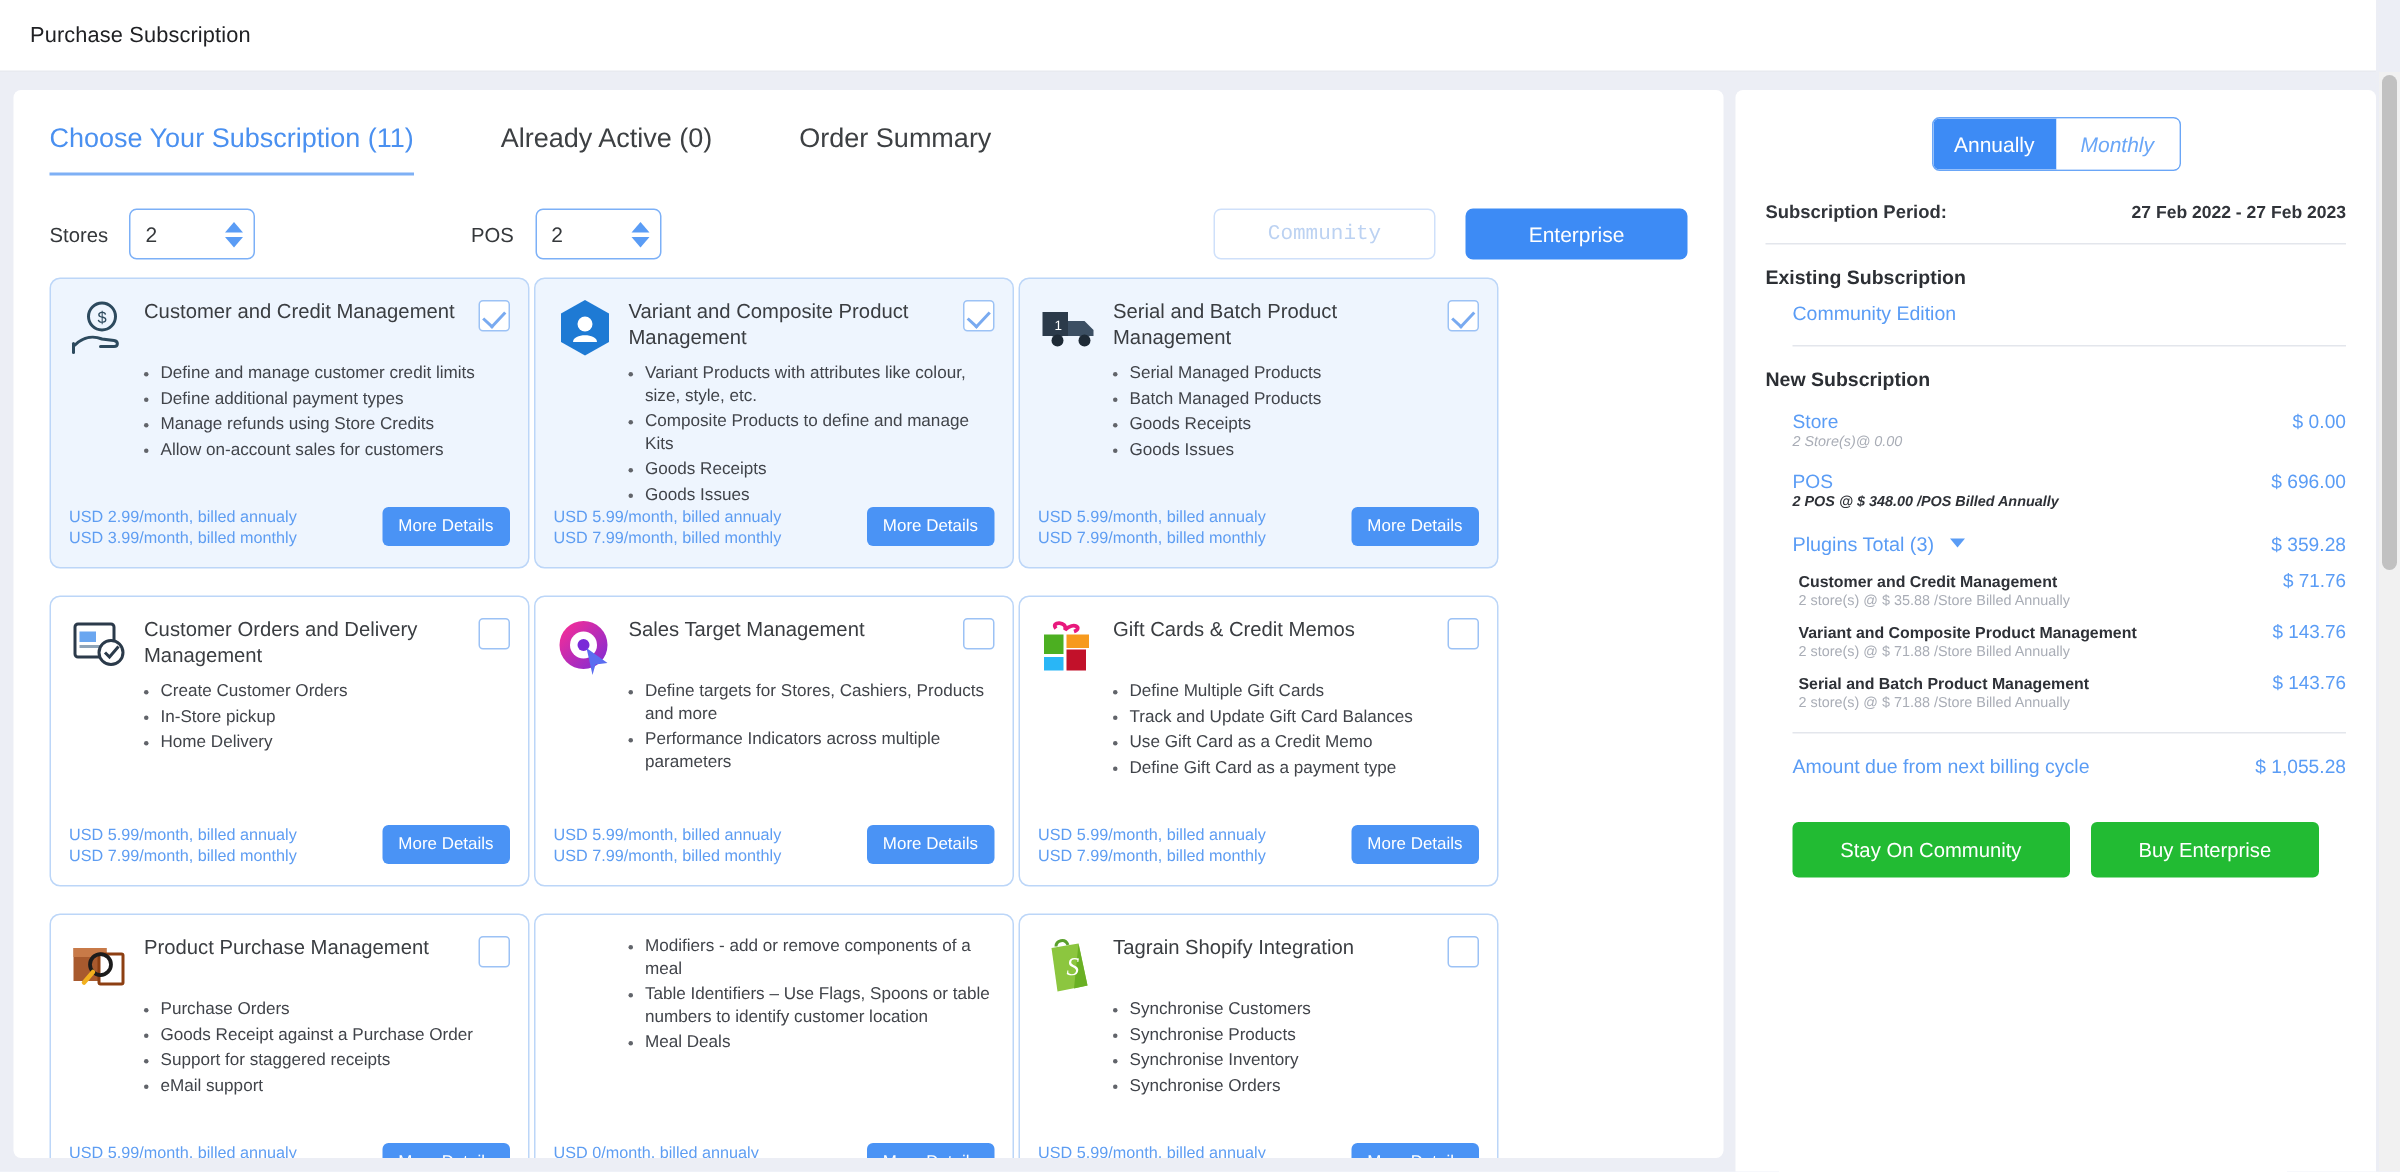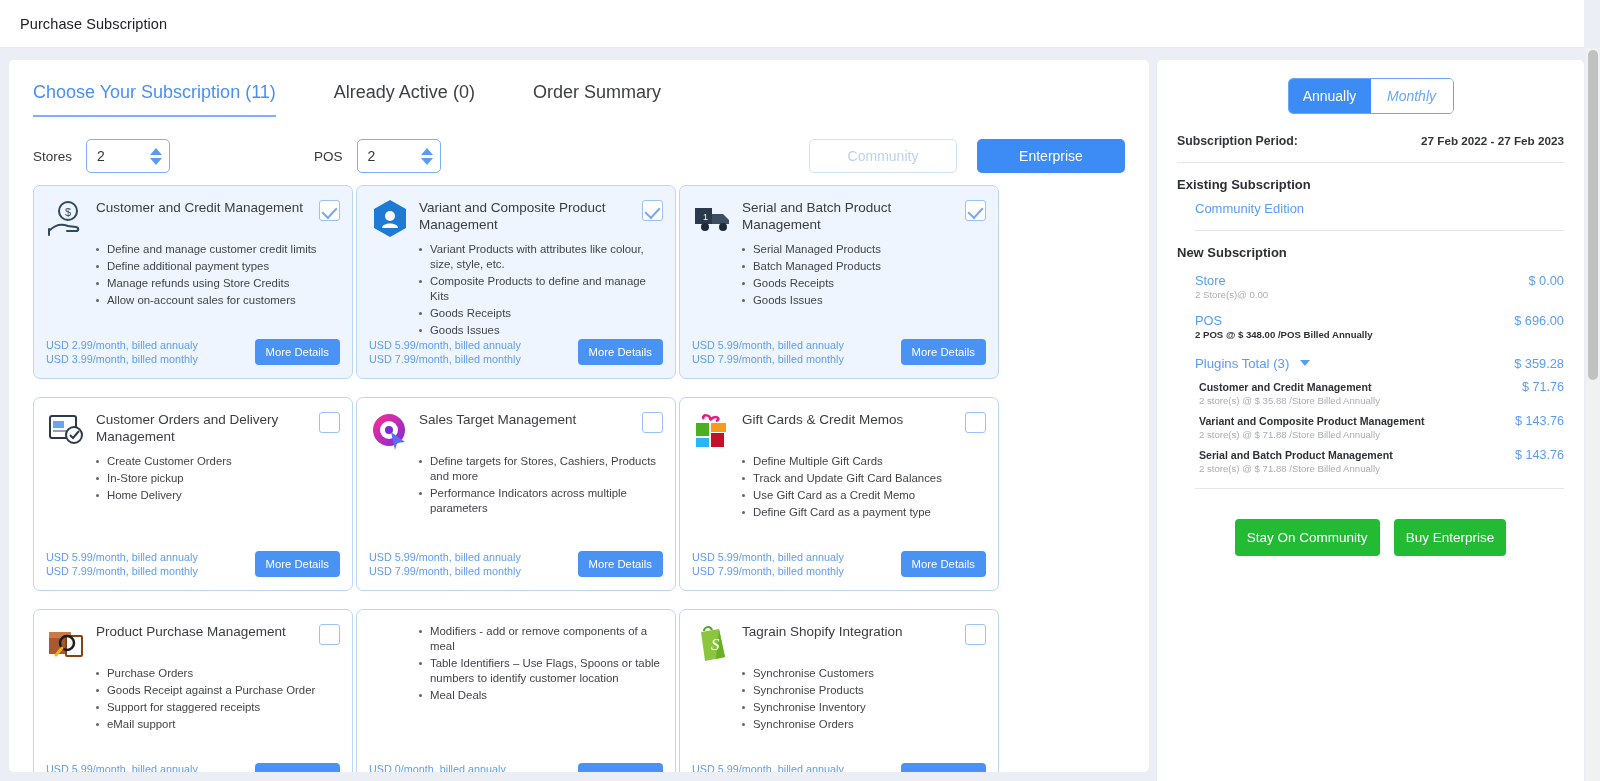--- a/index.html
+++ b/index.html
@@ -71,21 +71,21 @@
   }
   .spin .up { border-bottom: 7px solid #5a9cf5; }
   .spin .down { border-top: 7px solid #5a9cf5; }
 
   .gap-stores-pos { width: 144px; }
   .flex-spacer { flex: 1; }
 
   .btn-community {
     width: 148px; height: 34px; border-radius: 5px;
     border: 1px solid #cfe0fa; background: #fff;
-    color: #bcd2f2; font-size: 14px; font-family: Liberation Sans, sans-serif;
+    color: #bcd2f2; font-size: 14px; font-family: Liberation Mono, monospace;
     cursor: pointer;
   }
   .btn-enterprise {
     width: 148px; height: 34px; border-radius: 5px; margin-left: 20px;
     border: none; background: #3d8bf5; color: #fff;
     font-size: 14px; font-family: inherit; cursor: pointer;
   }
 
   
   .cards-scroll {
@@ -129,21 +129,21 @@
   .card-body li {
     font-size: 11.4px; color: #41444a; line-height: 1.32;
     margin-bottom: 2px; position: relative; padding-left: 11px;
   }
   .card-body li::before {
     content: ""; position: absolute; left: 0; top: 6px;
     width: 3px; height: 3px; background: #61646a; border-radius: 50%;
   }
   .card-foot {
     position: absolute; left: 12px; right: 12px; bottom: 11px;
-    display: flex; align-items: center; justify-content: space-between; margin-top: 11px;
+    display: flex; align-items: flex-start; justify-content: space-between; margin-top: 11px;
   }
   .price-lines { line-height: 1.35; }
   .price-lines div { font-size: 10.8px; color: #5e9df2; }
   .btn-more {
     background: #4a93f5; color: #fff; border: none; border-radius: 4px;
     font-size: 11.3px; font-family: inherit; padding: 7px 11px;
     cursor: pointer; white-space: nowrap;
   }
 
   
@@ -172,21 +172,21 @@
   .hr { height: 1px; background: #e3e6ec; margin: 14px 0 0 0; }
   .hr.indent { margin-left: 18px; }
 
   .sec-title { font-size: 13px; color: #2c2f34; font-weight: bold; margin-top: 14px; }
   .link-blue { font-size: 13px; color: #5a9cf5; margin: 9px 0 0 18px; cursor: pointer; }
 
   .line-item { margin-top: 13px; padding-left: 18px; }
   .li-main { display: flex; justify-content: space-between; align-items: baseline; }
   .li-name { font-size: 12.8px; color: #5a9cf5; }
   .li-amt { font-size: 12.8px; color: #5a9cf5; }
-  .li-sub { font-size: 9.6px; color: #a9adb6; margin-top: 1px; }
+  .li-sub { font-size: 9.6px; color: #a9adb6; margin-top: 1px; font-style: italic; }
   .li-sub.dark { color: #2e3137; font-weight: bold; }
 
   .plugin-hdr { margin-top: 14px; padding-left: 18px; }
   .plugin-hdr .li-name { font-size: 13.2px; }
   .caret {
     display: inline-block; width: 0; height: 0; margin-left: 6px;
     border-left: 5px solid transparent; border-right: 5px solid transparent;
     border-top: 6px solid #5a9cf5; vertical-align: 2px;
   }
   .plugin-row { margin-top: 8px; padding-left: 22px; }
@@ -194,21 +194,21 @@
   .plugin-row .p-amt { font-size: 12.6px; color: #5a9cf5; }
   .plugin-row .p-sub { font-size: 9.6px; color: #a9adb6; margin-top: 1px; }
 
   .amount-due { margin-top: 14px; padding-left: 18px; }
   .amount-due .ad-name { font-size: 13px; color: #5a9cf5; }
   .amount-due .ad-amt { font-size: 12.8px; color: #5a9cf5; }
 
   .actions { display: flex; justify-content: center; gap: 14px; margin-top: 30px; }
   .btn-green {
     background: #22bb33; color: #fff; border: none; border-radius: 4px;
-    font-size: 13.5px; font-family: inherit; padding: 11px 12px; cursor: pointer;
+    font-size: 13.5px; font-family: inherit; padding: 11px 32px; cursor: pointer;
     white-space: nowrap;
   }
 
   
   .vscroll-right {
     position: absolute; right: 0; top: 48px; width: 14px; height: 733px;
     background: #f1f1f1;
   }
   .vscroll-right .thumb {
     position: absolute; left: 2px; top: 2px; width: 10px; height: 330px;
@@ -594,20 +594,24 @@
           <div class="li-main">
             <span class="p-name">Serial and Batch Product Management</span>
             <span class="p-amt">$ 143.76</span>
           </div>
           <div class="p-sub">2 store(s) @ $ 71.88 /Store Billed Annually</div>
         </div>
       </div>
 
     <div class="hr indent"></div>
 
+    <div class="row-between amount-due">
+      <span class="ad-name">Amount due from next billing cycle</span>
+      <span class="ad-amt">$ 1,055.28</span>
+    </div>
 
     <div class="actions">
       <button class="btn-green">Stay On Community</button>
       <button class="btn-green">Buy Enterprise</button>
     </div>
   </div>
 
   <div class="vscroll-right">
     <div class="thumb"></div>
   </div>

